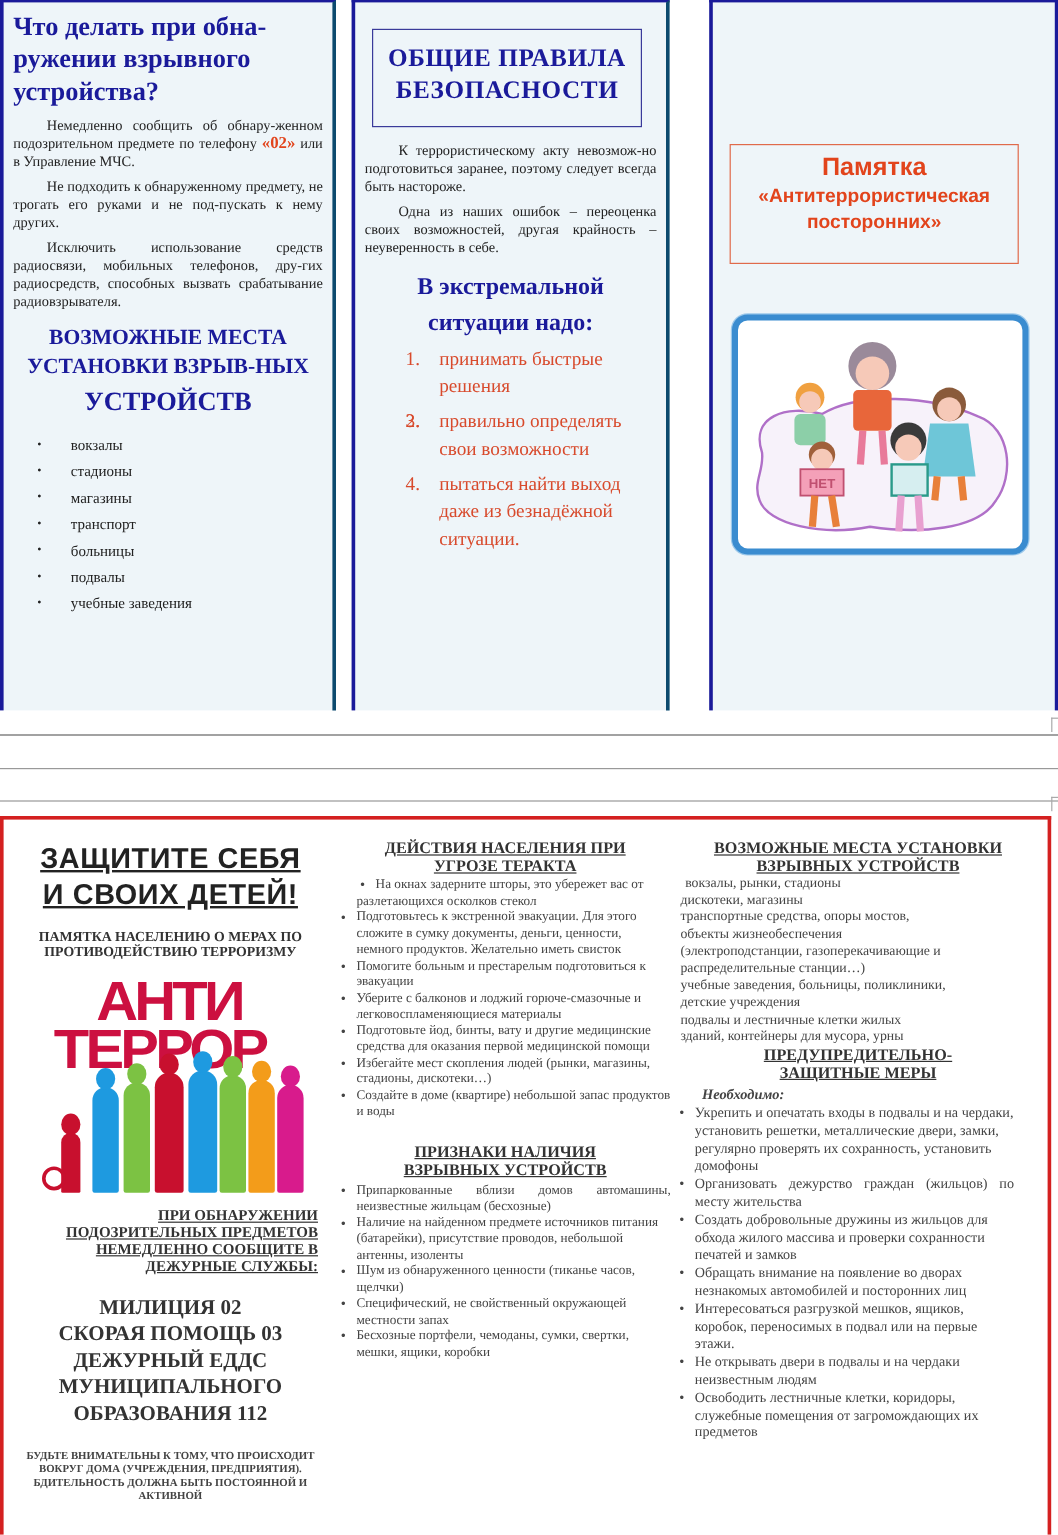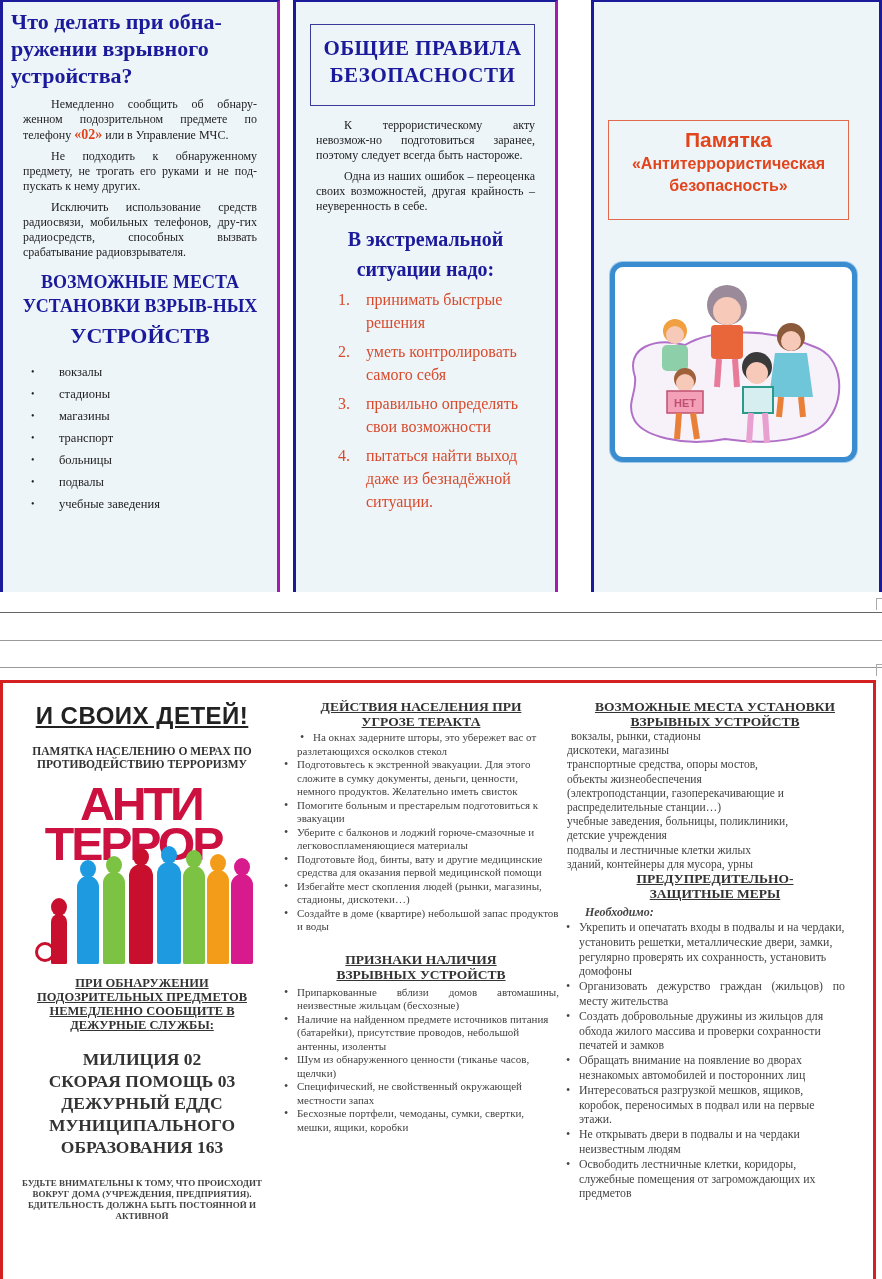--- a/index.html
+++ b/index.html
@@ -1,24 +1,24 @@
 <!DOCTYPE html>
 <html><head>
 <meta charset="utf-8">
 <style>
   * { box-sizing: border-box; margin: 0; padding: 0; }
   body { width: 882px; height: 1279px; background: #ffffff; position: relative; overflow: hidden; font-family: "Liberation Serif", serif; color: #222; }
   .top { position: absolute; left: 0; top: 0; width: 882px; height: 592px; }
-  .panel { position: absolute; top: 0; height: 592px; background: #eef5f9; border-left: 3px solid #1a1a9a; border-right: 3px solid #a21caf; border-top: 2px solid #1a1a9a; }
+  .panel { position: absolute; top: 0; height: 592px; background: #eef5f9; border-left: 3px solid #1a1a9a; border-right: 3px solid #0c4a6e; border-top: 2px solid #1a1a9a; }
   .p1 { left: 0; width: 280px; }
   .p2 { left: 293px; width: 265px; }
   .p3 { left: 591px; width: 291px; border-right: 3px solid #1a1a9a; }
   .h-blue { color: #1a1a9a; font-weight: bold; }
   .p1 .title { font-size: 22px; line-height: 27px; padding: 6px 8px 0 8px; }
-  .p1 p, .p2 p { font-size: 12px; line-height: 15px; text-align: justify; padding: 0 20px; margin-top: 6px; }
+  .p1 p, .p2 p { font-size: 12px; line-height: 15px; text-align: justify; padding: 0 8px; margin-top: 6px; }
   .p1 p .indent, .p2 p .indent { display: inline-block; width: 28px; }
   .red02 { color: #e2441c; font-weight: bold; font-size: 14px; }
   .p1 .sub { text-align: center; font-size: 18px; line-height: 24px; margin-top: 10px; }
   .p1 .sub2 { text-align: center; font-size: 22px; margin-top: 5px; }
   .p1 ul { list-style: none; padding-left: 28px; margin-top: 12px; }
   .p1 li { font-size: 12.5px; line-height: 22px; position: relative; padding-left: 28px; }
   .p1 li::before { content: "•"; position: absolute; left: 0; font-size: 10px; }
   .p2 .boxhead { margin: 22px 20px 0 14px; border: 1.5px solid #3a3a9a; height: 82px; text-align: center; font-size: 21px; line-height: 27px; padding-top: 10px; letter-spacing: 0.5px; }
   .p2 .sub { text-align: center; font-size: 20px; line-height: 30px; margin-top: 10px; }
   .p2 ol { list-style: none; padding-left: 42px; margin-top: 4px; }
@@ -34,21 +34,21 @@
   .col { position: absolute; top: 0; }
   .c1 { left: 8px; width: 262px; }
   .c2 { left: 280px; width: 276px; }
   .c3 { left: 562px; width: 300px; }
   .big { font-family: "Liberation Sans", sans-serif; font-weight: 900; font-size: 24px; line-height: 30px; text-align: center; color: #222; text-decoration: underline; letter-spacing: 0.5px; margin-top: 18px; }
   .c1 .memo2 { text-align: center; font-size: 11.5px; line-height: 13px; font-weight: bold; margin-top: 14px; color: #333; }
   .anti { position: relative; height: 195px; margin-top: 2px; }
   .anti .word { position: absolute; left: 55px; font-family: "Liberation Sans", sans-serif; font-weight: 900; color: #cc1040; font-size: 46px; line-height: 42px; letter-spacing: -3px; transform: scaleX(1.05); }
   .fig { position: absolute; bottom: 4px; border-radius: 12px 12px 2px 2px; }
   .fig::before { content: ""; position: absolute; top: -16px; left: 50%; transform: translateX(-50%); width: 16px; height: 18px; border-radius: 50%; background: inherit; }
-  .c1 .warn { text-align: center; font-size: 12.5px; line-height: 14px; font-weight: bold; text-decoration: underline; color: #333; margin-top: 8px; }
+  .c1 .warn { text-align: right; font-size: 12.5px; line-height: 14px; font-weight: bold; text-decoration: underline; color: #333; margin-top: 8px; }
   .c1 .phones { text-align: center; font-size: 17.5px; line-height: 22px; font-weight: bold; color: #333; margin-top: 16px; }
   .c1 .foot { text-align: center; font-size: 9px; line-height: 11px; font-weight: bold; color: #444; margin-top: 20px; }
   .sechead { text-align: center; font-weight: bold; font-size: 13.5px; line-height: 15px; text-decoration: underline; color: #333; }
   .blist { list-style: none; }
   .blist li { font-size: 11px; line-height: 13.5px; color: #444; position: relative; padding-left: 14px; text-align: left; }
   .blist li::before { content: "•"; position: absolute; left: 1px; top: 0; font-size: 12px; }
   .c3 .plain { font-size: 11.5px; line-height: 14.2px; color: #444; padding-left: 2px; }
   .c3 .blist li { font-size: 11.8px; line-height: 14.8px; }
   .italic-b { font-style: italic; font-weight: bold; font-size: 12px; color: #444; padding-left: 20px; margin-top: 4px; }
 </style>
@@ -77,30 +77,30 @@
     </ul>
   </div>
 
   <div class="panel p2">
     <div class="boxhead h-blue">ОБЩИЕ ПРАВИЛА БЕЗОПАСНОСТИ</div>
     <p style="margin-top:12px;"><span class="indent"></span><span>К террористическому акту невозмож-но подготовиться заранее, поэтому следует всегда быть настороже.</span></p>
     <p><span class="indent"></span><span>Одна из наших ошибок – переоценка своих возможностей, другая крайность – неуверенность в себе.</span></p>
     <div class="sub h-blue" style="padding:0 16px;">В экстремальной ситуации надо:</div>
     <ol>
       <li><span class="num">1.</span><span>принимать быстрые решения</span></li>
-      <li><span class="num">2.</span><span>уметь контролировать самого себя</span></li>
+      <li><span class="num">2.</span></li>
       <li><span class="num">3.</span><span>правильно определять свои возможности</span></li>
       <li><span class="num">4.</span><span>пытаться найти выход даже из безнадёжной ситуации.</span></li>
     </ol>
   </div>
 
   <div class="panel p3">
     <div class="memo">
       <div class="m1">Памятка</div>
-      <div class="m2">«Антитеррористическая безопасность»</div>
+      <div class="m2">«Антитеррористическая посторонних»</div>
     </div>
     <div class="pic">
       <svg width="234" height="190" viewBox="0 0 234 190">
         <path d="M20 110 C 10 80, 40 70, 70 78 C 100 60, 160 62, 200 80 C 228 90, 230 130, 215 150 C 200 175, 150 178, 110 172 C 70 180, 25 170, 18 150 C 12 135, 22 125, 20 110 Z" fill="#f7f2fa" stroke="#b070c8" stroke-width="2"></path>
 
         <circle cx="112" cy="38" r="20" fill="#9a8a9a"></circle>
         <circle cx="112" cy="44" r="14" fill="#f6c9b8"></circle>
         <rect x="96" y="58" width="32" height="34" rx="4" fill="#e8663a"></rect>
         <line x1="104" y1="92" x2="102" y2="120" stroke="#e87a9a" stroke-width="6"></line>
         <line x1="120" y1="92" x2="122" y2="120" stroke="#e87a9a" stroke-width="6"></line>
@@ -135,20 +135,21 @@
 <div class="sep" style="top:612px;"></div>
 <div class="sep" style="top:640px; background:#999;"></div>
 <div class="sep" style="top:667px; background:#999;"></div>
 <div class="corner" style="top:598px;"></div>
 <div class="corner" style="top:664px;"></div>
 
 <div class="bottom">
 
   <div class="col c1">
     <div class="big">
+      <div>ЗАЩИТИТЕ СЕБЯ</div>
       <div>И СВОИХ ДЕТЕЙ!</div>
     </div>
     <div class="memo2" style="padding:0 6px;">ПАМЯТКА НАСЕЛЕНИЮ О МЕРАХ ПО ПРОТИВОДЕЙСТВИЮ ТЕРРОРИЗМУ</div>
     <div class="anti">
       <div class="word" style="top:10px; left:72px;">АНТИ</div>
       <div class="word" style="top:50px; left:38px;">ТЕРРОР</div>
       <div class="fig" style="left:66px; width:22px; height:88px; background:#1e9ae0;"></div>
       <div class="fig" style="left:92px; width:22px; height:92px; background:#7cc243;"></div>
       <div class="fig" style="left:118px; width:24px; height:100px; background:#c8102e;"></div>
       <div class="fig" style="left:146px; width:24px; height:102px; background:#1e9ae0;"></div>
@@ -157,21 +158,21 @@
       <div class="fig" style="left:220px; width:22px; height:90px; background:#d81b8c;"></div>
       <div class="fig" style="left:40px; width:16px; height:50px; background:#c8102e;"></div>
       <div style="position:absolute; left:24px; bottom:6px; width:20px; height:20px; border:3px solid #c8102e; border-radius:50%;"></div>
     </div>
     <div class="warn" style="padding:0 8px;">ПРИ ОБНАРУЖЕНИИ ПОДОЗРИТЕЛЬНЫХ ПРЕДМЕТОВ НЕМЕДЛЕННО СООБЩИТЕ В ДЕЖУРНЫЕ СЛУЖБЫ:</div>
     <div class="phones">
       <div>МИЛИЦИЯ 02</div>
       <div>СКОРАЯ ПОМОЩЬ 03</div>
       <div>ДЕЖУРНЫЙ ЕДДС</div>
       <div>МУНИЦИПАЛЬНОГО</div>
-      <div>ОБРАЗОВАНИЯ 163</div>
+      <div>ОБРАЗОВАНИЯ 112</div>
     </div>
     <div class="foot">БУДЬТЕ ВНИМАТЕЛЬНЫ К ТОМУ, ЧТО ПРОИСХОДИТ ВОКРУГ ДОМА (УЧРЕЖДЕНИЯ, ПРЕДПРИЯТИЯ). БДИТЕЛЬНОСТЬ ДОЛЖНА БЫТЬ ПОСТОЯННОЙ И АКТИВНОЙ</div>
   </div>
 
   <div class="col c2">
     <div class="sechead" style="margin-top:16px; padding:0 14px;">ДЕЙСТВИЯ НАСЕЛЕНИЯ ПРИ УГРОЗЕ ТЕРАКТА</div>
     <ul class="blist" style="margin-top:2px;">
       <li style="text-indent:16px;">На окнах задерните шторы, это убережет вас от разлетающихся осколков стекол</li>
       <li>Подготовьтесь к экстренной эвакуации. Для этого сложите в сумку документы, деньги, ценности, немного продуктов. Желательно иметь свисток</li>
       <li>Помогите больным и престарелым подготовиться к эвакуации</li>

